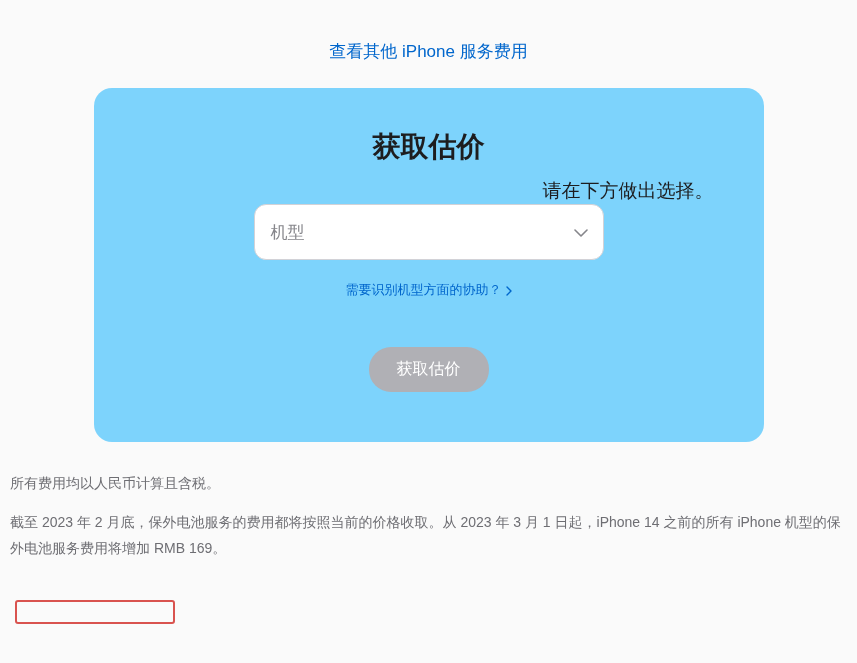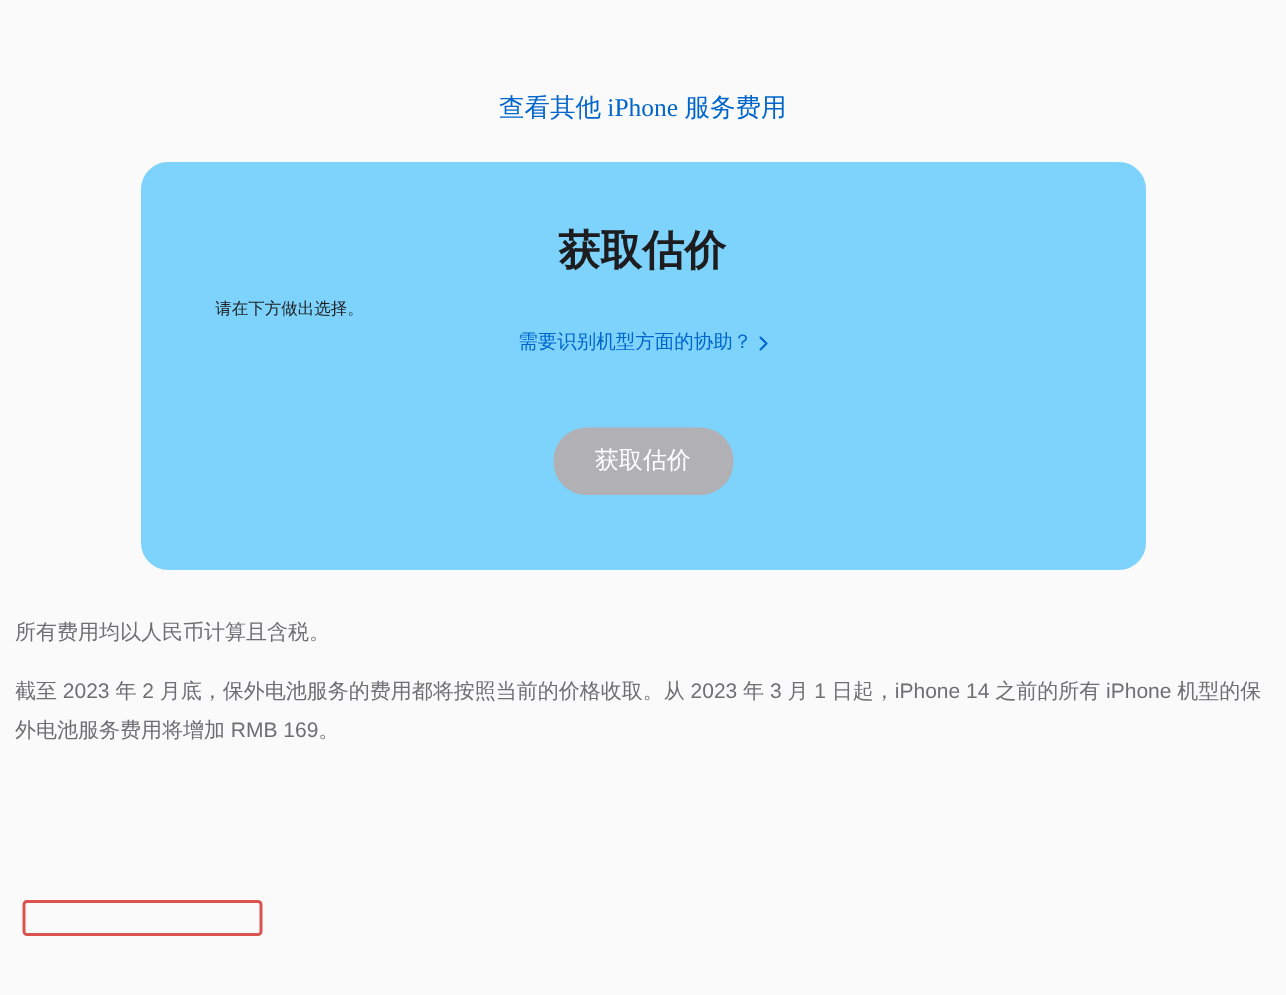--- a/index.html
+++ b/index.html
@@ -10,23 +10,22 @@
     body {
       font-family: -apple-system, BlinkMacSystemFont, "SF Pro Text", "Helvetica Neue", Arial, sans-serif;
       background: #fafafa;
       width: 857px;
       height: 663px;
       position: relative;
       color: #1d1d1f;
     }
     .top-link {
       text-align: center;
-      padding-top: 60px;
+      padding-top: 40px;
       padding-bottom: 25px;
-      font-family: Liberation Serif, serif;
     }
     .top-link a {
       color: #0066cc;
       text-decoration: none;
       font-size: 17px;
       font-weight: 400;
     }
     .card {
       background: #7dd3fc;
       border-radius: 18px;
@@ -35,22 +34,22 @@
       padding: 40px 50px 50px;
     }
     .card-title {
       text-align: center;
       font-size: 28px;
       font-weight: 600;
       color: #1d1d1f;
       margin-bottom: 12px;
     }
     .card-subtitle {
-      text-align: left;
-      font-size: 11px;
+      text-align: right;
+      font-size: 19px;
       color: #1d1d1f;
     }
     .select-wrapper {
       position: relative;
       width: 350px;
       margin: 0 auto 20px;
     }
     .select-box {
       width: 100%;
       height: 56px;
@@ -123,20 +122,30 @@
 
 <div class="top-link">
   <a href="#">查看其他 iPhone 服务费用</a>
 </div>
 
 <div class="card">
   <h2 class="card-title">获取估价</h2>
   <p class="card-subtitle">请在下方做出选择。</p>
 
 
+  <div class="select-wrapper">
+    <div class="select-box">
+      <span>机型</span>
+    </div>
+    <span class="chevron">
+      <svg width="14" height="8" viewBox="0 0 14 8" fill="none">
+          <path d="M1 1L7 7L13 1" stroke="#86868b" stroke-width="1.6" stroke-linecap="round" stroke-linejoin="round"></path>
+        </svg>
+    </span>
+  </div>
 
   <div class="help-link-row">
     <a href="#" class="help-link">
       <span>需要识别机型方面的协助？</span>
       <span>
         <svg width="6" height="10" viewBox="0 0 6 10" fill="none">
             <path d="M1 1L5 5L1 9" stroke="#0066cc" stroke-width="1.4" stroke-linecap="round" stroke-linejoin="round"></path>
           </svg>
       </span>
     </a>

